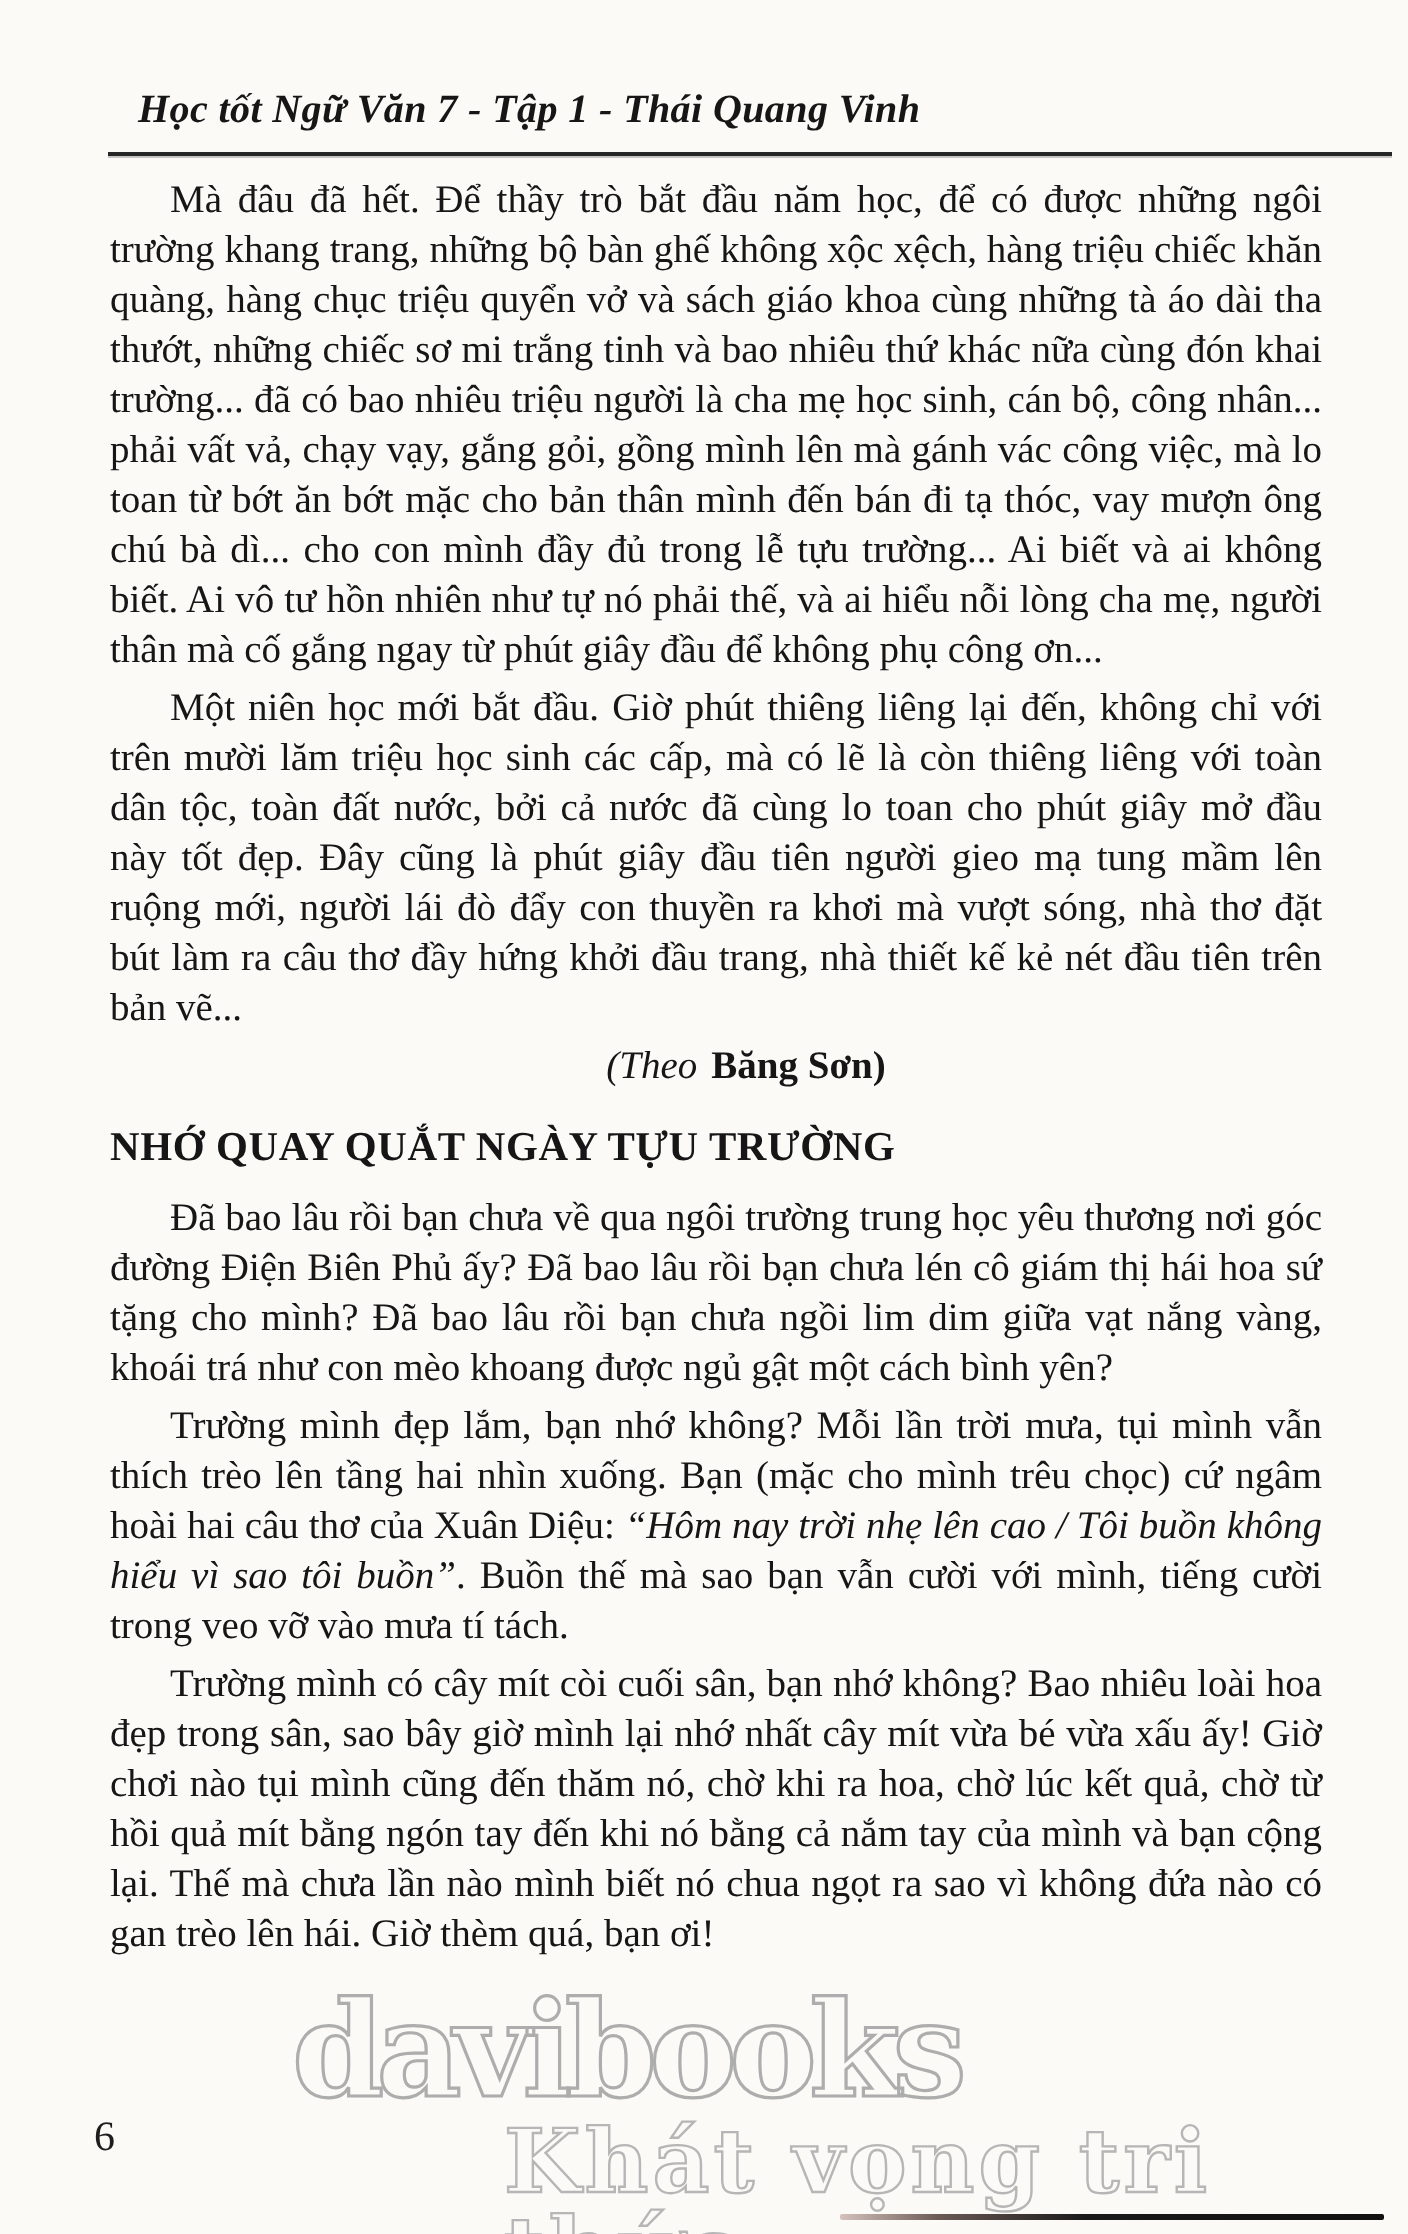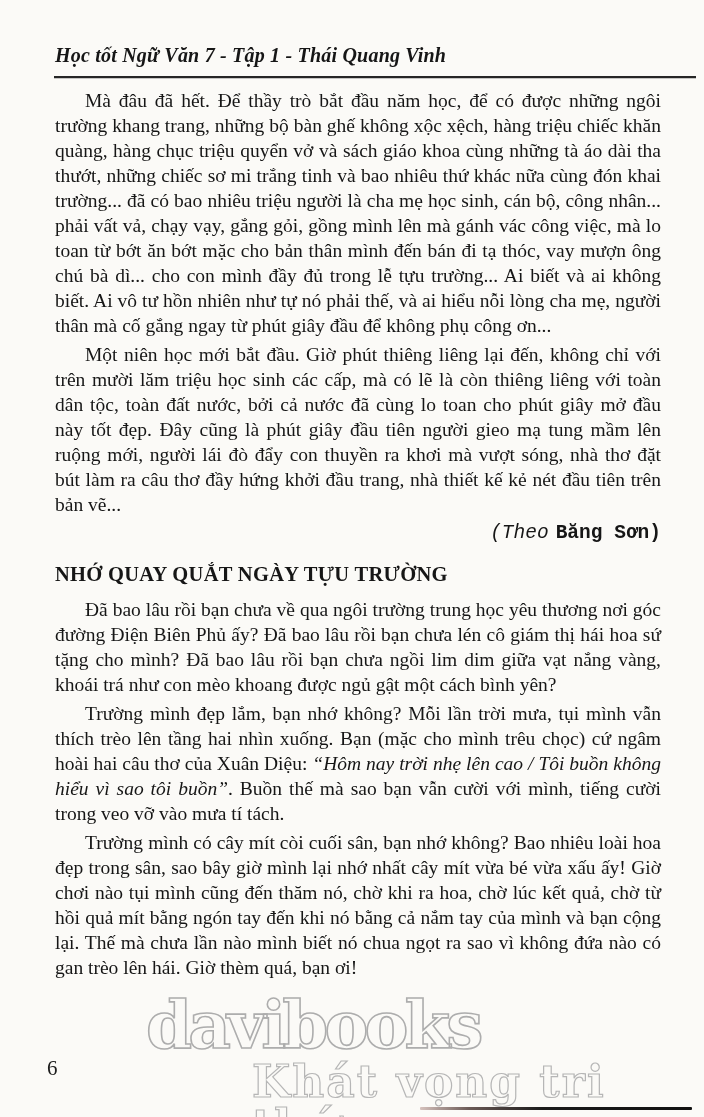--- a/index.html
+++ b/index.html
@@ -7,38 +7,38 @@
     width: 704px; height: 1117px;
     background: #fbfaf7;
     font-family: "Liberation Serif", serif;
     color: #161616;
     position: relative;
     overflow: hidden;
   }
   .page { position: absolute; inset: 0; }
 
   .running-header {
-    position: absolute; top: 44px; left: 55px; right: 10px;
+    position: absolute; top: 44px; left: 69px; right: 10px;
     font-size: 20px; font-weight: bold; font-style: italic;
     letter-spacing: 0.2px;
     white-space: nowrap;
   }
   .header-rule {
     position: absolute; top: 76px; left: 54px; right: 8px;
     border-top: 2px solid #262626;
     box-shadow: 0 1px 0 rgba(40,40,40,0.25);
   }
 
   .body-text {
     position: absolute; top: 88px; left: 55px; width: 606px;
     font-size: 19.5px; line-height: 25px;
     text-align: justify;
   }
   p.para { margin: 0 0 4px 0; text-indent: 30px; }
-  .attribution { margin: 2px 6px 2px 0; text-align: right; text-indent: 0; font-family: Liberation Mono, monospace; }
+  .attribution { margin: 2px 6px 2px 0; text-align: center; text-indent: 0; }
   .attr-theo { font-style: italic; margin-right: 7px; }
   .attr-author { font-weight: bold; }
   .essay-title {
     font-size: 20.5px; font-weight: bold; 
     margin: 16px 0 10px 0; letter-spacing: 0.3px; text-indent: 0;
   }
   .quote-italic { font-style: italic; }
 
   .page-number {
     position: absolute; left: 47px; top: 1056px;

